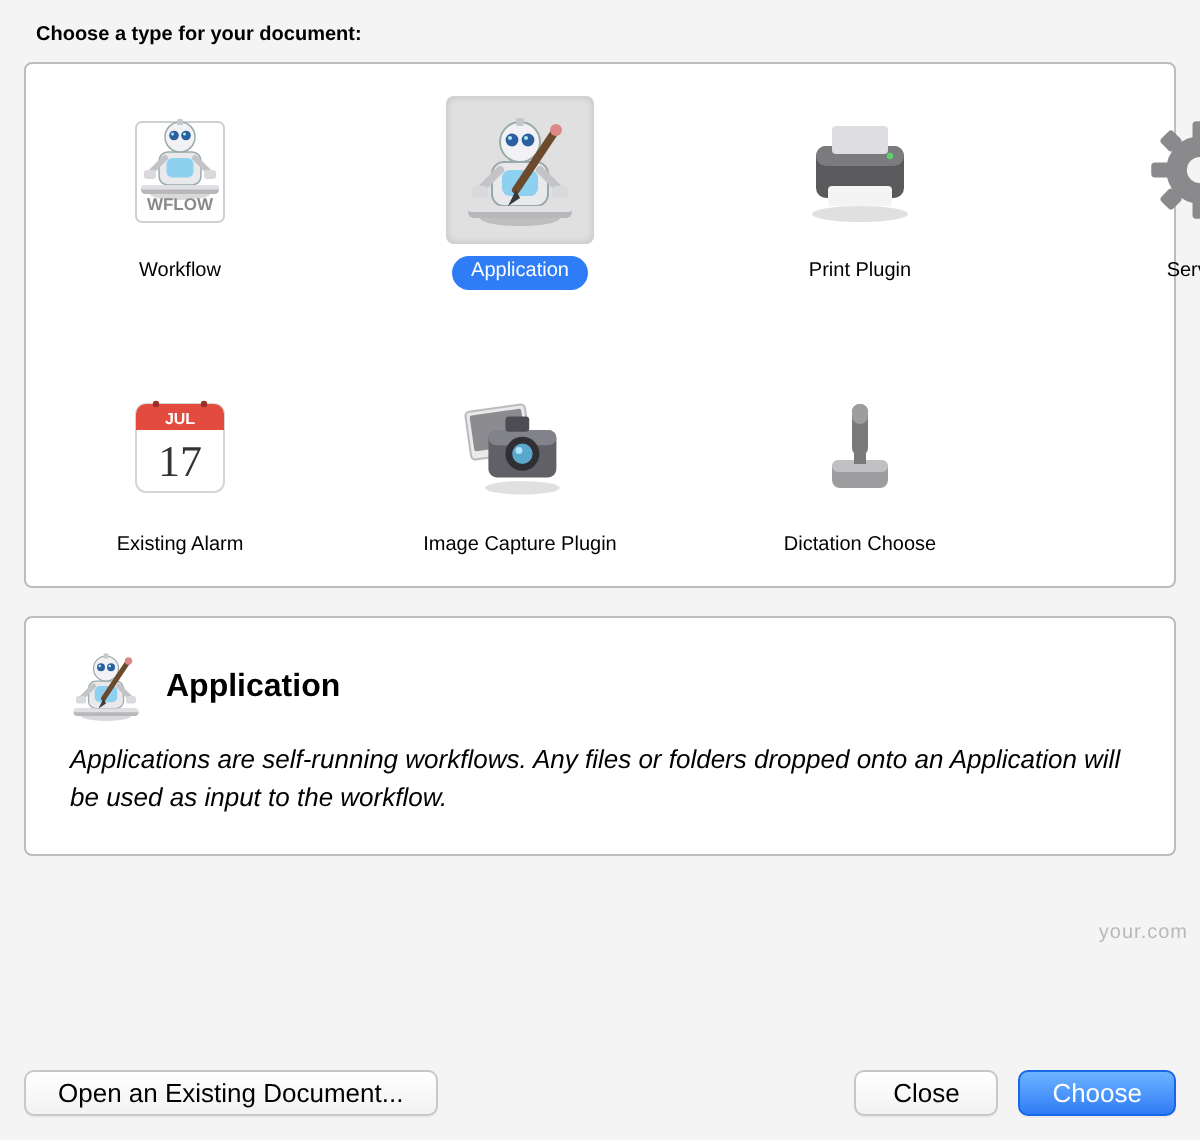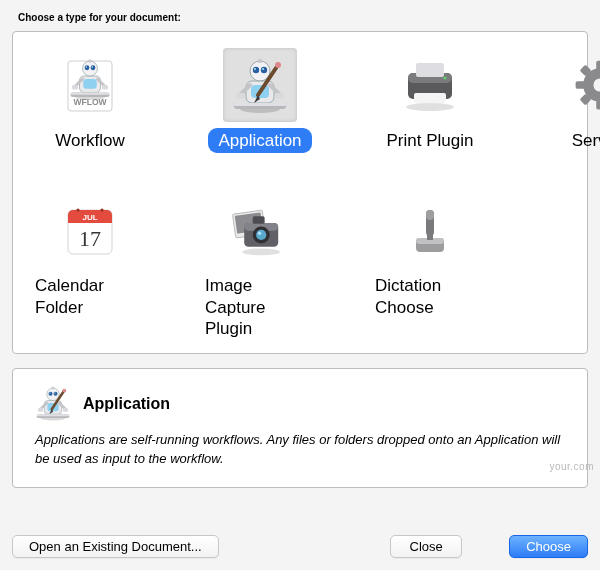--- a/index.html
+++ b/index.html
@@ -57,24 +57,24 @@
       align-items: center;
       justify-content: center;
       border-radius: 4px;
       margin-bottom: 6px;
     }
     .type-item.selected .type-icon-wrap {
       background: #e0e0e0;
       box-shadow: inset 0 0 4px rgba(0,0,0,.15);
     }
     .type-label {
-      font-size: 17px;
+      font-size: 10px;
       padding: 2px 10px;
       border-radius: 9px;
-      text-align: left;
+      text-align: center;
       line-height: 1.25;
     }
     .type-item.selected .type-label {
       background: #2e7cf6;
       color: #fff;
     }
     .desc-box {
       border: 1px solid #bcbcbc;
       border-radius: 4px;
       background: #fff;
@@ -115,21 +115,20 @@
       border-radius: 5px;
       border: 1px solid #c7c7c7;
       background: linear-gradient(#ffffff, #f2f2f2);
       box-shadow: 0 1px 0 rgba(0,0,0,.04);
       cursor: pointer;
     }
     .mac-btn.default {
       border: 1px solid #1867e6;
       background: linear-gradient(#6db3ff, #2e7cf6);
       color: #fff;
-      margin-left: 37px;
     }
     svg { display: block; }
     .watermark {
       position: absolute;
       right: 6px;
       bottom: 98px;
       font-size: 10px;
       color: #b9b9b9;
       letter-spacing: .5px;
     }
@@ -267,21 +266,21 @@
           <svg width="64" height="64" viewBox="0 0 64 64">
             <rect x="10" y="12" width="44" height="44" rx="5" fill="#fff" stroke="#d5d5d5"></rect>
             <rect x="10" y="12" width="44" height="13" rx="5" fill="#e34b3e"></rect>
             <rect x="10" y="20" width="44" height="5" fill="#e34b3e"></rect>
             <text x="32" y="22" font-size="8" font-weight="700" fill="#fff" text-anchor="middle" font-family="Helvetica">JUL</text>
             <text x="32" y="48" font-size="22" font-weight="400" fill="#333" text-anchor="middle" font-family="Helvetica Neue">17</text>
             <circle cx="20" cy="12" r="1.6" fill="#9a2f26"></circle>
             <circle cx="44" cy="12" r="1.6" fill="#9a2f26"></circle>
           </svg>
         </div>
-        <div class="type-label">Calendar Folder</div>
+        <div class="type-label">Existing Alarm</div>
       </div>
 
       <div class="type-item">
         <div class="type-icon-wrap">
           <svg width="64" height="64" viewBox="0 0 64 64">
             <rect x="6" y="14" width="30" height="24" rx="2" fill="#eaeaea" stroke="#bbb" transform="rotate(-8 21 26)"></rect>
             <rect x="8" y="16" width="26" height="18" rx="1" fill="#8c8c90" transform="rotate(-8 21 26)"></rect>
             <use href="#camera" transform="translate(6 8) scale(.85)"></use>
           </svg>
         </div>

